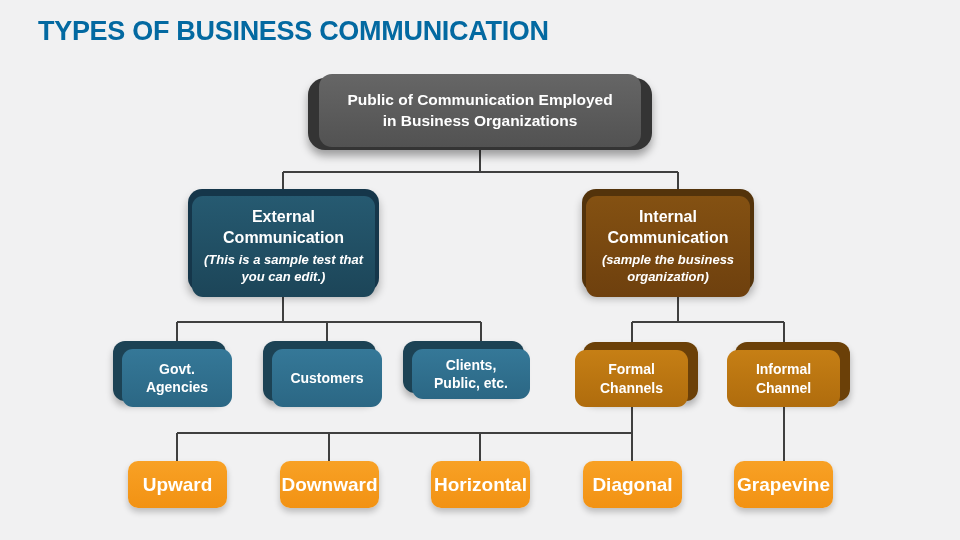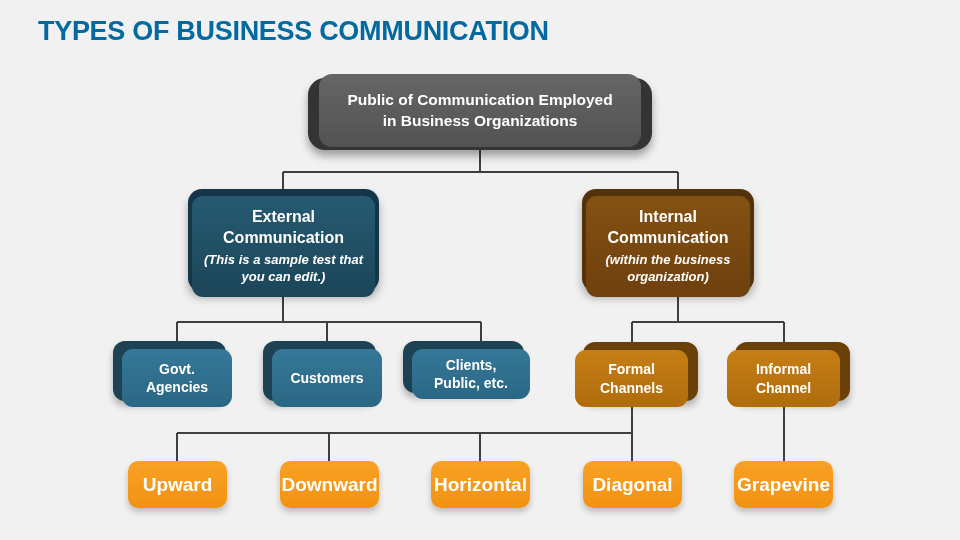--- a/index.html
+++ b/index.html
@@ -78,21 +78,21 @@
     <div class="face face-blue">
       <div class="branch-title">External Communication</div>
       <div class="branch-sub sub-ext">(This is a sample test that you can edit.)</div>
     </div>
   </div>
 
   <div class="node" style="left:586px;top:196px;width:164px;height:101px;">
     <div class="plate plate-brown"></div>
     <div class="face face-brown">
       <div class="branch-title">Internal Communication</div>
-      <div class="branch-sub sub-int">(within the business organization)</div>
+      <div class="branch-sub sub-int">(sample the business organization)</div>
     </div>
   </div>
 
   <div class="node" style="left:122px;top:349px;width:110px;height:58px;">
     <div class="plate plate-teal"></div>
     <div class="face face-teal">
       <div class="mid-label w70">Govt. Agencies</div>
     </div>
   </div>
 

